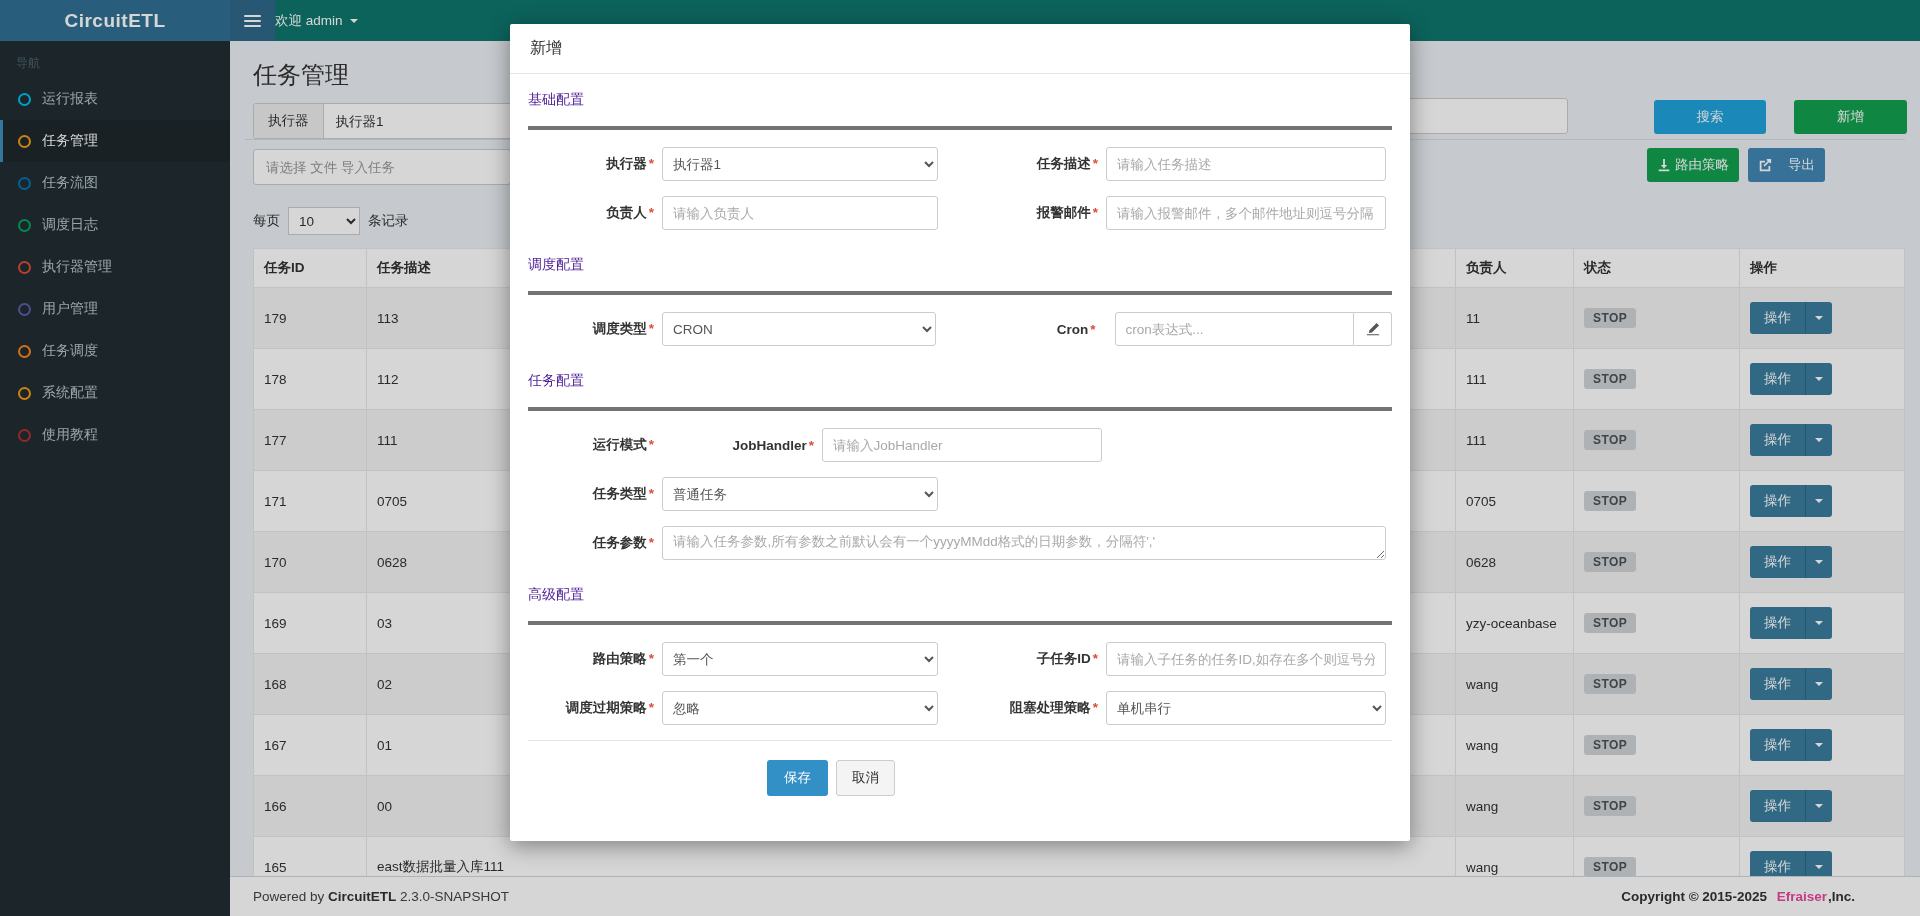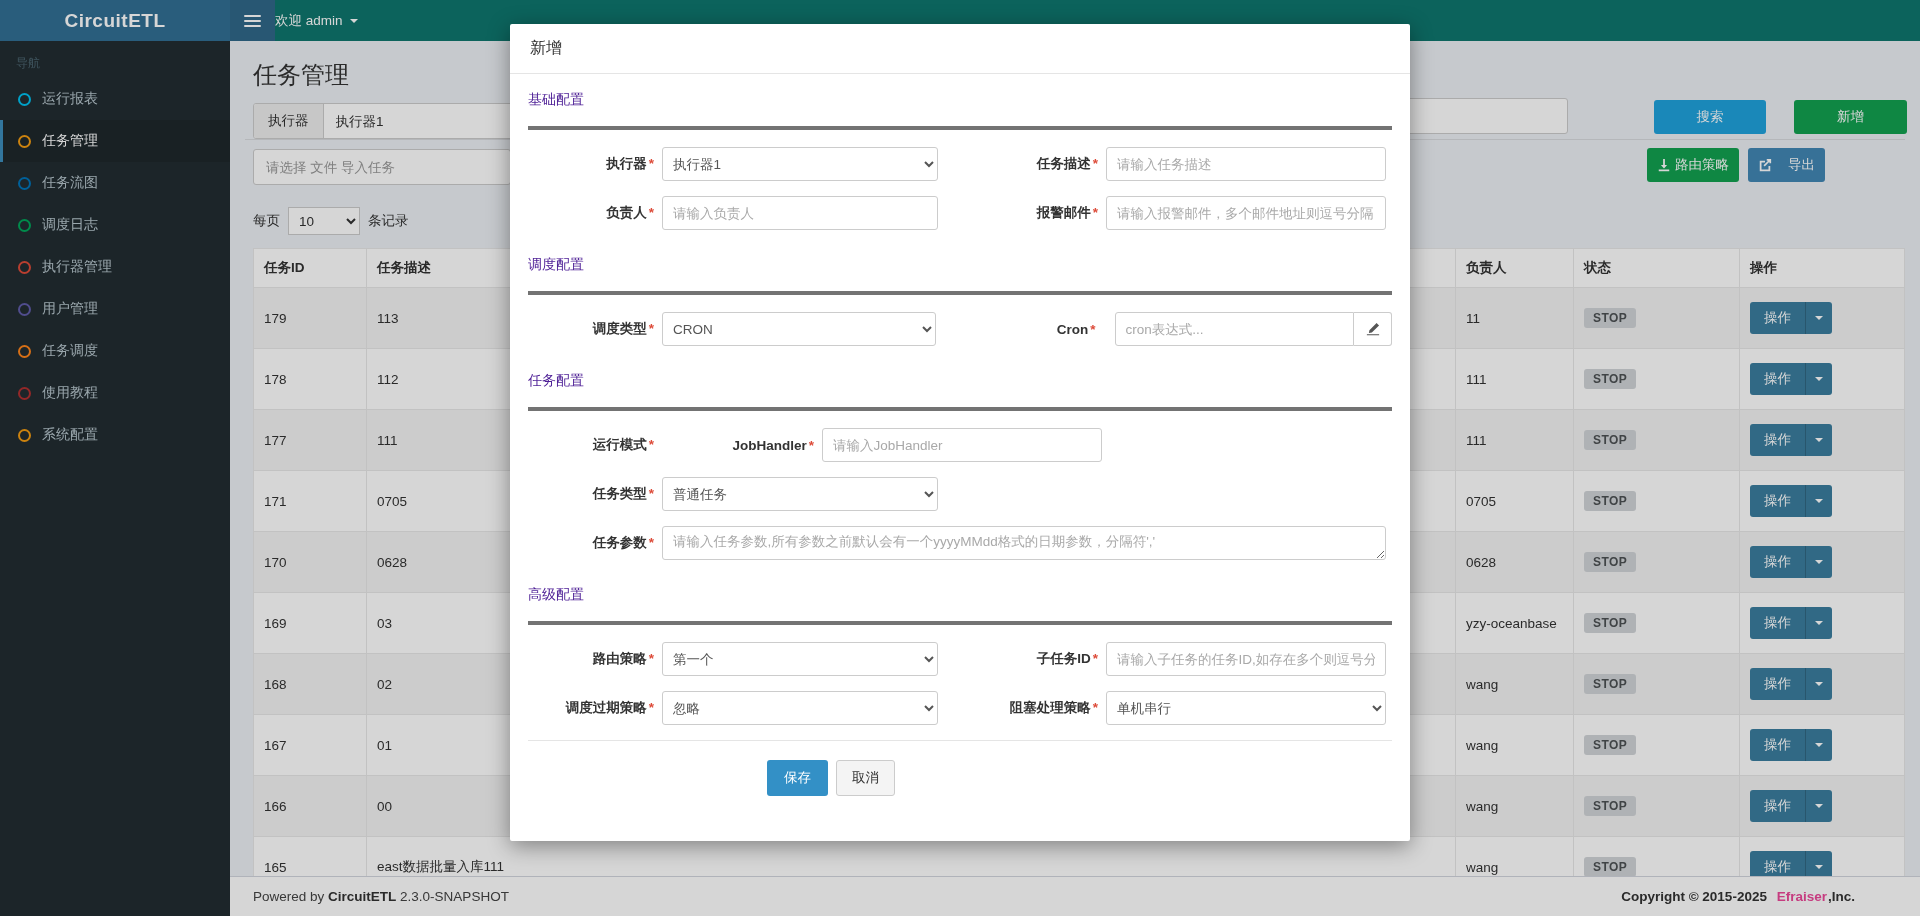--- a/index.html
+++ b/index.html
@@ -129,27 +129,27 @@
         <span class="ring" style="border-color: rgb(96, 92, 168);"></span>
         <span class="menu-text">用户管理</span>
       </div>
 
       <div class="menu-item">
         <span class="ring" style="border-color: rgb(255, 133, 27);"></span>
         <span class="menu-text">任务调度</span>
       </div>
 
       <div class="menu-item">
+        <span class="ring" style="border-color: rgb(243, 156, 18);"></span>
+        <span class="menu-text">系统配置</span>
+      </div>
+
+      <div class="menu-item">
         <span class="ring" style="border-color: rgb(176, 48, 48);"></span>
         <span class="menu-text">使用教程</span>
-      </div>
-
-      <div class="menu-item">
-        <span class="ring" style="border-color: rgb(243, 156, 18);"></span>
-        <span class="menu-text">系统配置</span>
       </div>
     </nav>
 </aside>
 
 <header class="navbar">
   <div class="toggle">
     <span class="hbar"></span>
     <span class="hbar"></span>
     <span class="hbar"></span>
   </div>

